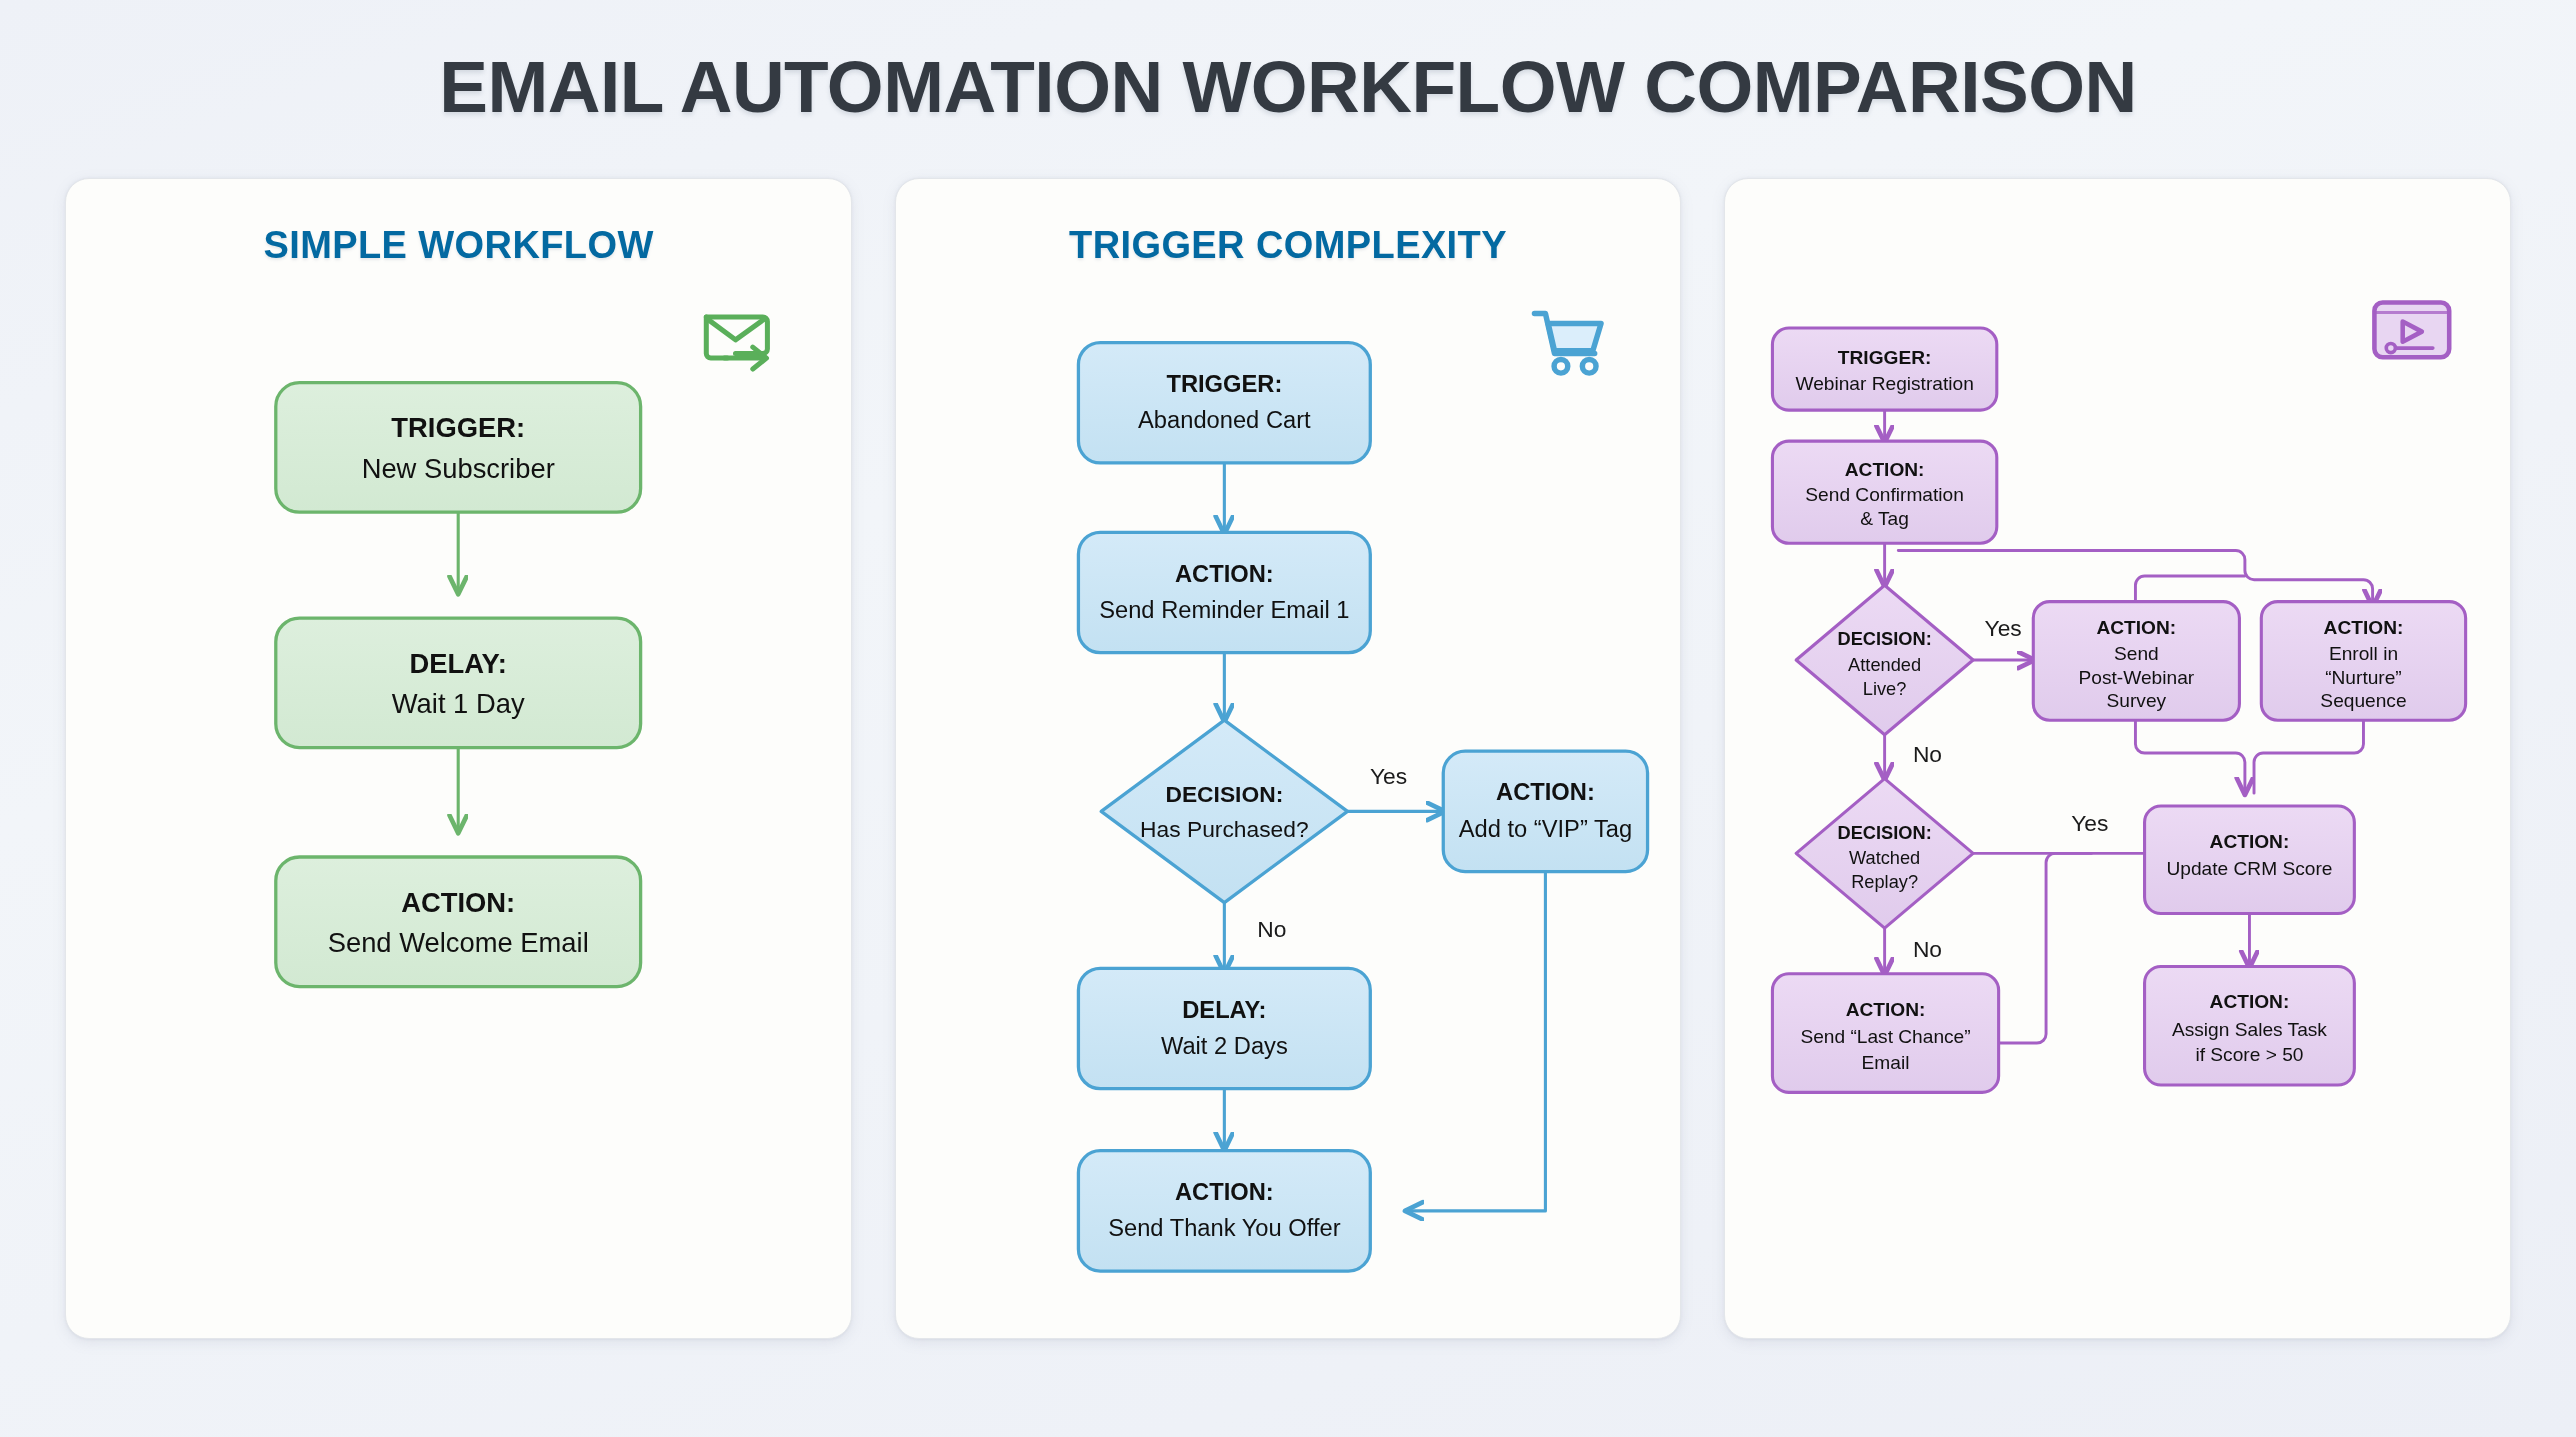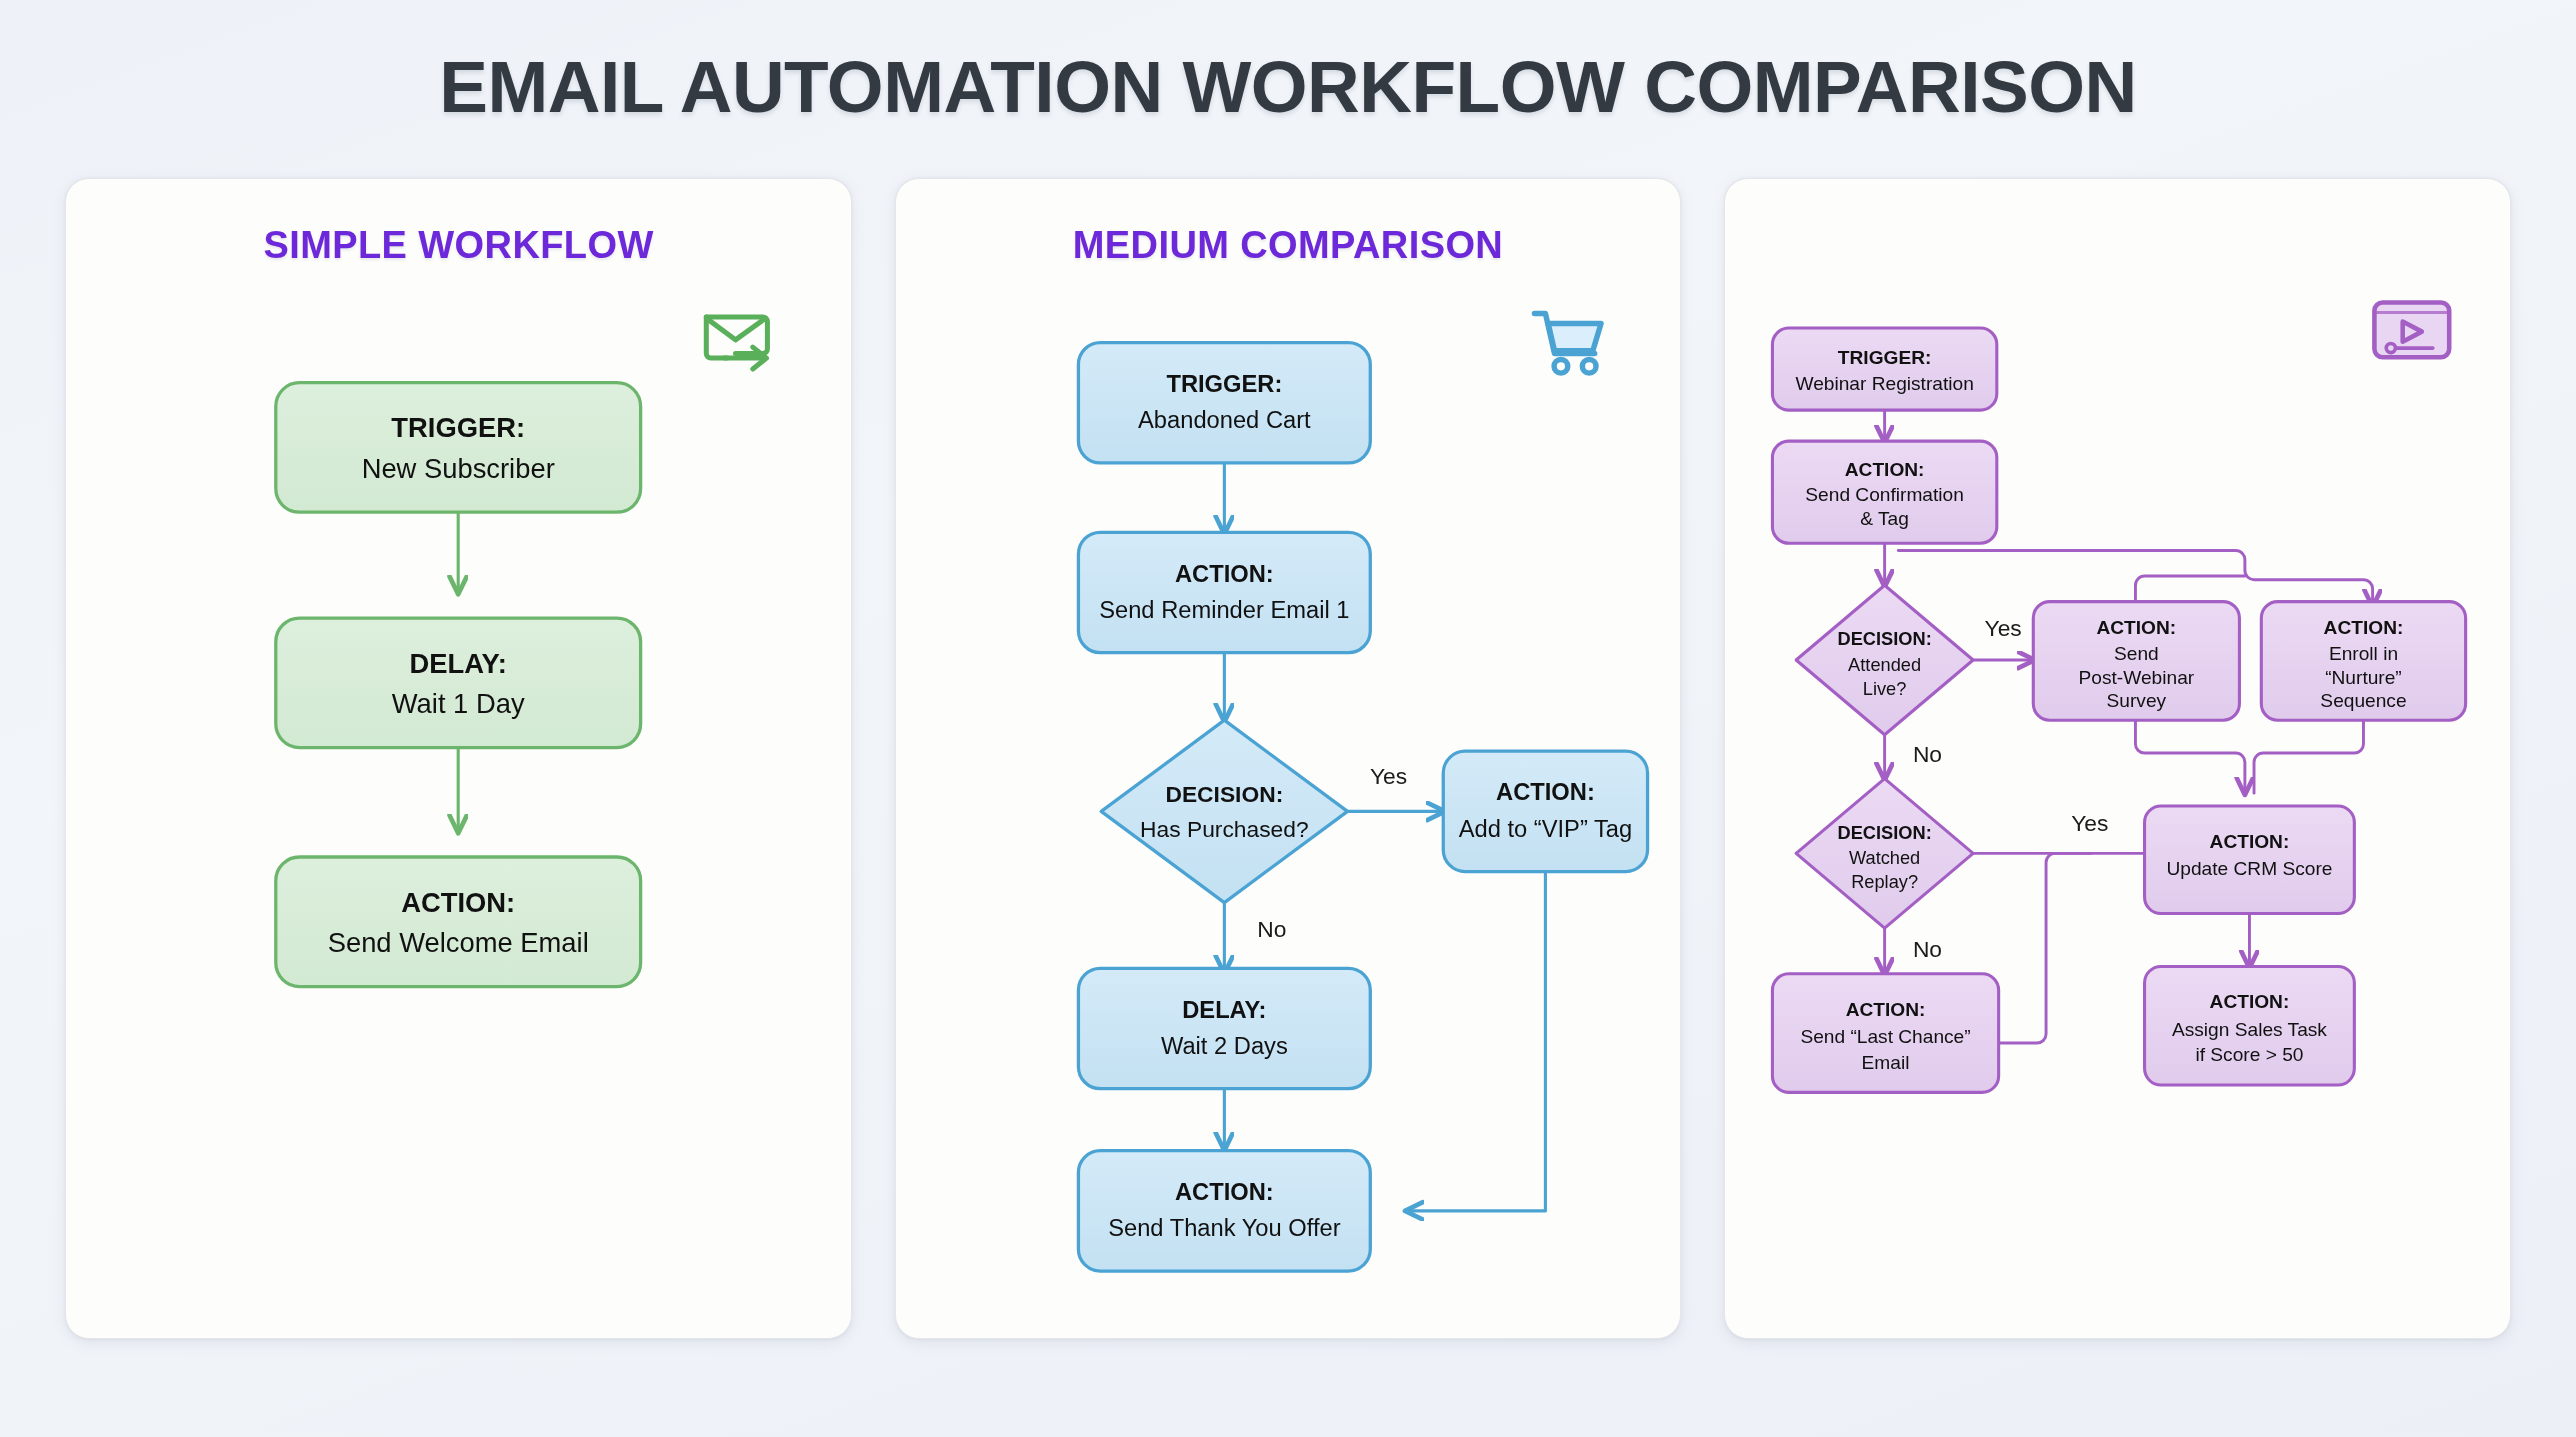--- a/index.html
+++ b/index.html
@@ -35,21 +35,21 @@
     border-radius: 24px;
     box-shadow: 0 3.7px 13px rgba(120,132,155,0.13), 0 0.9px 2.8px rgba(120,132,155,0.10);
     height: 1161px;
     position: relative;
     overflow: hidden;
   }
   .panel-title {
     text-align: center;
     font-size: 38px;
     font-weight: 700;
-    color: #6d28d9;
+    color: #0369a1;
     letter-spacing: 0.4px;
     padding-top: 45px;
     text-shadow: 0 1.9px 2.8px rgba(130,140,160,0.18);
   }
   .flow-wrap { position: absolute; inset: 0; }
   .flow-wrap svg { display: block; width: 100%; height: 100%; }
 
   .node-label { font-family: "Liberation Sans", sans-serif; }
   .lbl-bold { font-weight: 700; }
   .yn { font-family: "Liberation Sans", sans-serif; font-size: 25px; fill: #1b1b1b; }
@@ -107,21 +107,21 @@
           <g>
             <rect x="230" y="728" width="400" height="142" rx="26" ry="26" fill="url(#gFillG)" stroke="#6cb56c" stroke-width="3.6"></rect>
             <text class="node-label lbl-bold" x="430" y="788" text-anchor="middle" font-size="30" fill="#111">ACTION:</text>
             <text class="node-label" x="430" y="832" text-anchor="middle" font-size="30" fill="#111">Send Welcome Email</text>
           </g>
         </svg>
       </div>
     </div>
 
     <div class="panel">
-      <div class="panel-title">MEDIUM COMPARISON</div>
+      <div class="panel-title">TRIGGER COMPLEXITY</div>
       <div class="flow-wrap">
         <svg viewBox="0 0 860 1240" preserveAspectRatio="xMidYMid meet">
           <defs>
             <marker id="ahB" markerWidth="9" markerHeight="9" refX="5.6" refY="3.2" orient="auto">
               <path d="M0.4,0.4 L6.2,3.2 L0.4,6.0" fill="none" stroke="#4ba3d3" stroke-width="1.5" stroke-linecap="round" stroke-linejoin="round"></path>
             </marker>
             <linearGradient id="gFillB" x1="0" y1="0" x2="0" y2="1">
               <stop offset="0%" stop-color="#d4eaf8"></stop>
                 <stop offset="100%" stop-color="#c3e1f2"></stop>
             </linearGradient>

